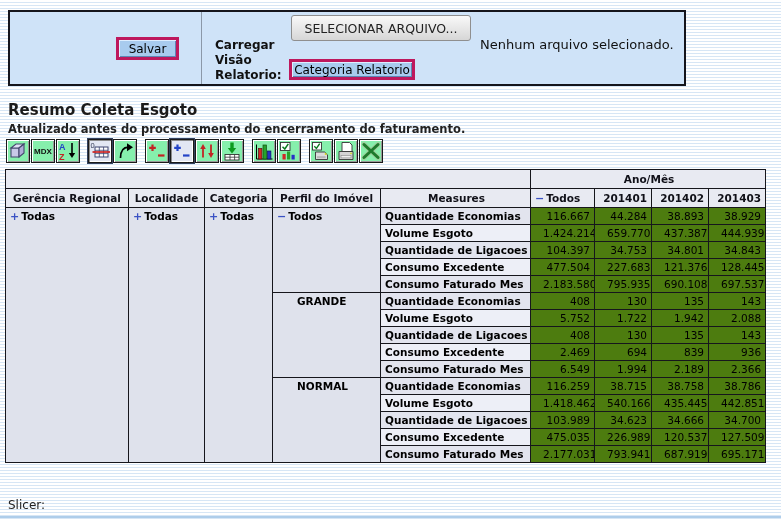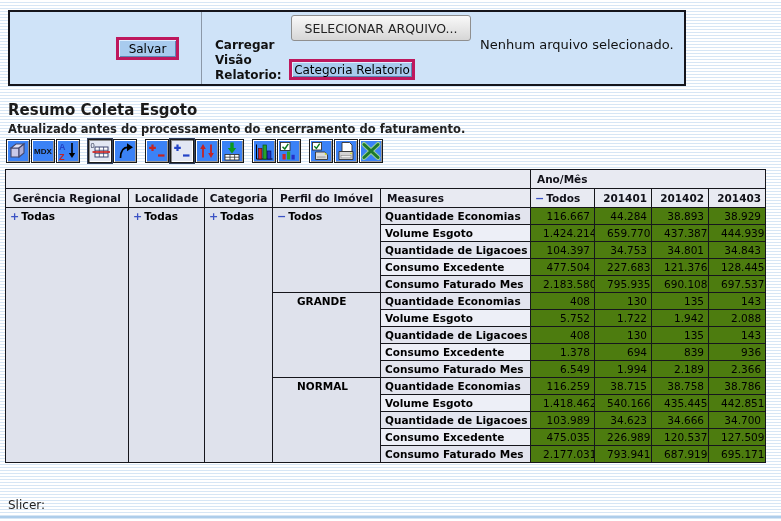--- a/index.html
+++ b/index.html
@@ -37,40 +37,40 @@
 
   
   .report-title { position:absolute; left:8px; top:101px; font-size:15px; font-weight:bold; color:#1b1b1b; }
   .report-subtitle { position:absolute; left:8px; top:122px; font-size:11.5px; font-weight:bold; color:#222; }
 
   
   .toolbar { position:absolute; left:6px; top:138px; height:26px; display:flex; align-items:center; }
   .tb-btn {
     width:24px; height:24px; margin-right:1px; padding:0; cursor:pointer;
     display:flex; align-items:center; justify-content:center;
-    background:#3b82f6; border:1px solid #1a1a1a;
+    background:#86efac; border:1px solid #1a1a1a;
     box-shadow: inset 1px 1px 0 #ffffff, inset -1px -1px 0 #9a9a9a;
   }
   .tb-btn.group-start { margin-left:7px; }
   .tb-btn.selected {
     background:#e3e7f3;
     box-shadow: inset 1px 1px 0 #8b8b8b, inset -1px -1px 0 #ffffff, 0 0 0 1px #33415e;
   }
   .tb-icon { display:flex; width:22px; height:22px; align-items:center; justify-content:center; }
   .tb-icon svg { width:22px; height:22px; display:block; }
   .mdx-label { font-size:8px; font-weight:bold; color:#111; letter-spacing:0; }
 
   
   table.pivot { position:absolute; left:5px; top:169px; width:760px;
                 border-collapse:collapse; table-layout:fixed; font-size:10.5px; }
   .pivot th, .pivot td { border:1px solid #16161c; padding:1px 4px; height:17px;
                          white-space:nowrap; overflow:hidden; }
   .pivot thead th { height:19px; background:#e8eaf2; font-weight:bold; color:#101018; }
   th.dimhead { text-align:center; }
-  th.meashead, th.grouphead { text-align:left; padding-left:6px;margin-left:32px; }
+  th.meashead, th.grouphead { text-align:center; padding-left:6px;margin-left:32px; }
   th.vh { text-align:right; }
   th.vh.first { text-align:left; }
   td.dimcell { background:#dfe2ec; font-weight:bold; vertical-align:top; text-align:left; padding-top:2px; }
   td.dimcell.indent { padding-left:24px; }
   td.mlabel { font-weight:bold; text-align:left; }
   td.m0 { background:#e2e4ee; }
   td.m1 { background:#edeff7; }
   td.num { background:#4d7c0f; text-align:right; font-size:10.5px;padding-left:12px; }
   .sign { color:#3b52c4; font-weight:bold; margin-right:2px; font-size:11px; }
 
@@ -309,21 +309,21 @@
       </tr>
       <tr>
         <td class="mlabel m0">Quantidade de Ligacoes</td>
         <td class="num">408</td>
         <td class="num">130</td>
         <td class="num">135</td>
         <td class="num">143</td>
       </tr>
       <tr>
         <td class="mlabel m1">Consumo Excedente</td>
-        <td class="num">1.378</td>
+        <td class="num">2.469</td>
         <td class="num">694</td>
         <td class="num">839</td>
         <td class="num">936</td>
       </tr>
       <tr>
         <td class="mlabel m0">Consumo Faturado Mes</td>
         <td class="num">6.549</td>
         <td class="num">1.994</td>
         <td class="num">2.189</td>
         <td class="num">2.366</td>

